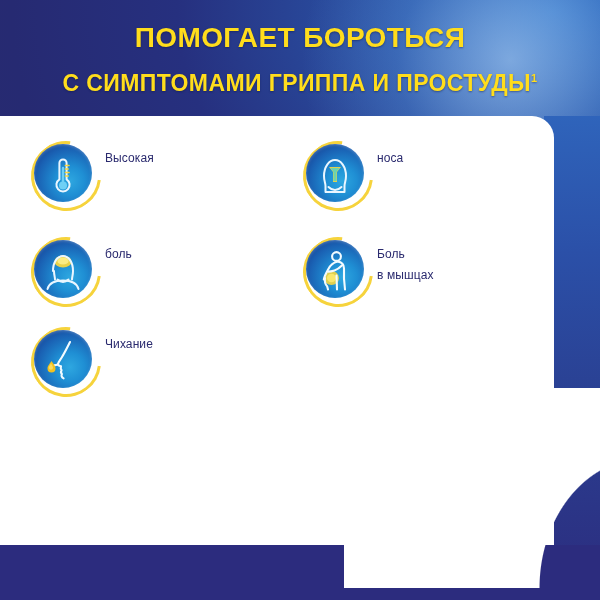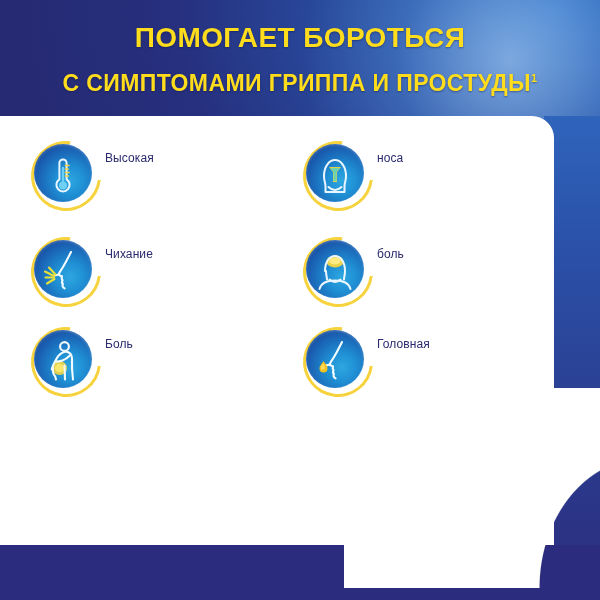--- a/index.html
+++ b/index.html
@@ -142,42 +142,20 @@
         </div>
         <div class="label">
           <div>носа</div>
         </div>
       </div>
       <div class="item">
         <div class="badge">
           <div class="arc"></div>
           <div class="disc">
             <svg viewBox="0 0 58 58">
-    <g fill="none" stroke="#f2fbff" stroke-width="2.1" stroke-linejoin="round" stroke-linecap="round">
-      <path d="M37 12 c-3 6-5 10-8 15 c-2 3.5-4 5-4 7 c0 1.6 1.6 2 3 2.2 c-.6 2-.2 3.2 .6 4 c-1 1.6-.6 3 .4 3.8 c-1 1.4-.4 3.4 1.6 4.4"></path>
-      <path d="M25 34.2 c-1.6 .6-3 1-4.4 1.2"></path>
-    </g>
-    <g stroke="#e9e13a" stroke-width="2.1" stroke-linecap="round">
-      <line x1="20" y1="36" x2="11" y2="31.5"></line>
-      <line x1="20" y1="37.5" x2="11.5" y2="37.5"></line>
-      <line x1="20.5" y1="39" x2="13" y2="43.5"></line>
-      <line x1="21.5" y1="34.5" x2="15" y2="27.5"></line>
-    </g>
-            </svg>
-          </div>
-        </div>
-        <div class="label">
-          <div>Чихание</div>
-        </div>
-      </div>
-      <div class="item">
-        <div class="badge">
-          <div class="arc"></div>
-          <div class="disc">
-            <svg viewBox="0 0 58 58">
     <ellipse cx="29" cy="21.5" rx="8.6" ry="6" fill="#f3d642" opacity=".95"></ellipse>
     <ellipse cx="29" cy="21" rx="5.6" ry="3.6" fill="#fcee8a" opacity=".9"></ellipse>
     <g fill="none" stroke="#eaf6ff" stroke-width="2" stroke-linejoin="round" stroke-linecap="round">
       <path d="M19 31 c0-9 4.5-15 10-15 s10 6 10 15 c0 4-1 6-1 8.5"></path>
       <path d="M20 31 c0 4 1 6 1 8.5"></path>
       <path d="M13.5 49 c1.5-5.5 7-8.5 15.5-8.5 s14 3 15.5 8.5"></path>
       <path d="M23.5 39.5 c1.8 1.6 3.8 2.4 5.5 2.4 s3.7-.8 5.5-2.4"></path>
     </g>
             </svg>
           </div>
@@ -199,38 +177,39 @@
       <path d="M31 21.8 c-4 .8-6.5 3.4-8.6 7.2 c-2 3.6-4 7-4.6 10.4"></path>
       <path d="M36.5 25 c-2.5 2.5-5 4.4-8 5.4 c-2.5 .8-4.6 1.2-6.5 1.2"></path>
       <path d="M19 38 c-.6 3.4 .4 6.4 2.2 8.4 l.8 3.2"></path>
       <path d="M30.5 35.5 l.5 14"></path>
     </g>
             </svg>
           </div>
         </div>
         <div class="label">
           <div>Боль</div>
+          <div>в мышцах</div>
         </div>
       </div>
       <div class="item">
         <div class="badge">
           <div class="arc"></div>
           <div class="disc">
             <svg viewBox="0 0 58 58">
     <g fill="none" stroke="#f2fbff" stroke-width="2.1" stroke-linejoin="round" stroke-linecap="round">
       <path d="M36 12 c-3 6-5 10-8 15 c-2 3.5-4 5-4 7 c0 1.6 1.6 2 3 2.2 c-.6 2-.2 3.2 .6 4 c-1 1.6-.6 3 .4 3.8 c-1 1.4-.4 3.4 1.6 4.4"></path>
       <path d="M24 34.4 c-1.4 .5-2.6 .8-3.8 1"></path>
     </g>
     <path d="M17.5 31 c2.8 4 4 5.6 4 7.6 a4 4 0 0 1 -8 0 c0-2 1.2-3.6 4-7.6 z" fill="#f3c21f"></path>
     <path d="M17 33.5 c1.4 2.2 2 3.1 2 4.2 a2.1 2.1 0 0 1 -4.2 0 c0-1.1 .8-2 2.2-4.2 z" fill="#fbe06a" opacity=".85"></path>
             </svg>
           </div>
         </div>
         <div class="label">
-          <div>Головная</div>
+          <div>Чихание</div>
         </div>
       </div>
       <div class="item empty">
         <div class="badge"></div>
         <div class="label"></div>
       </div>
     </div>
 </div>
 
 </body></html>

